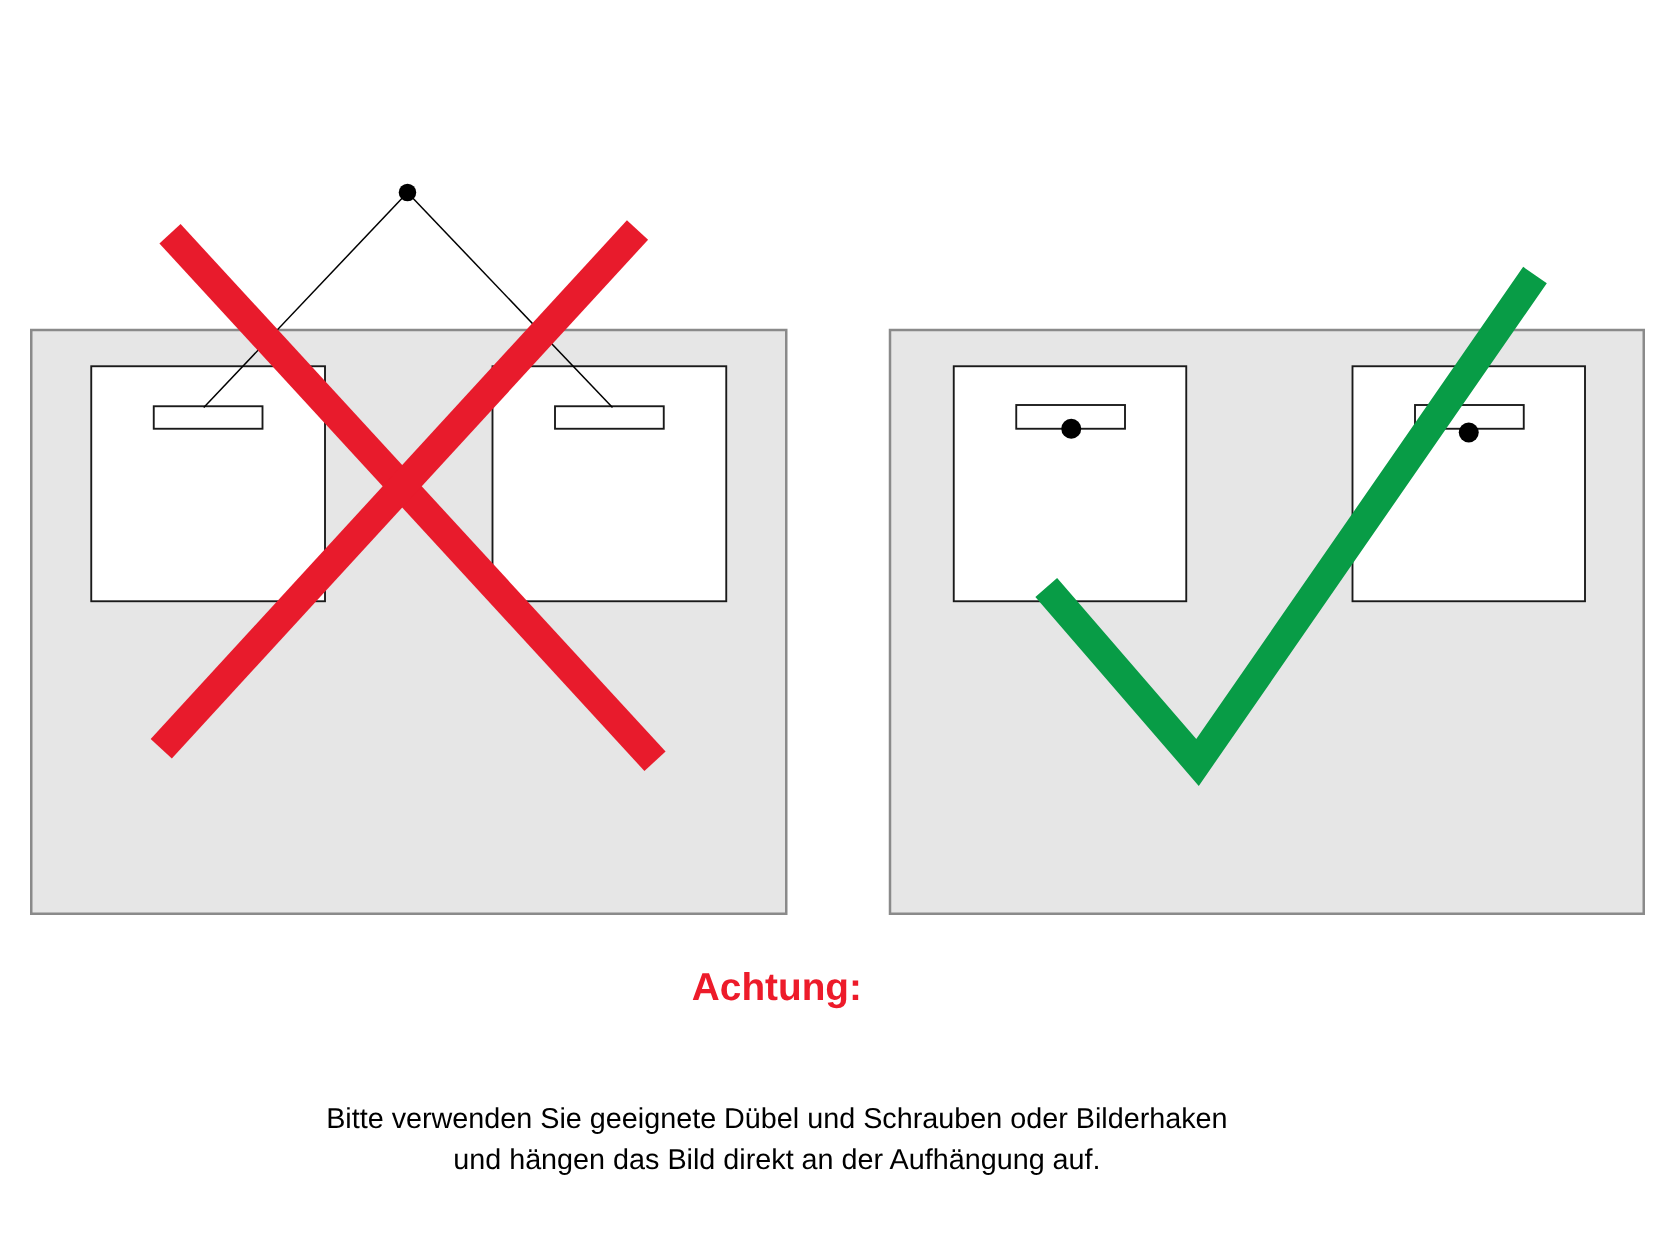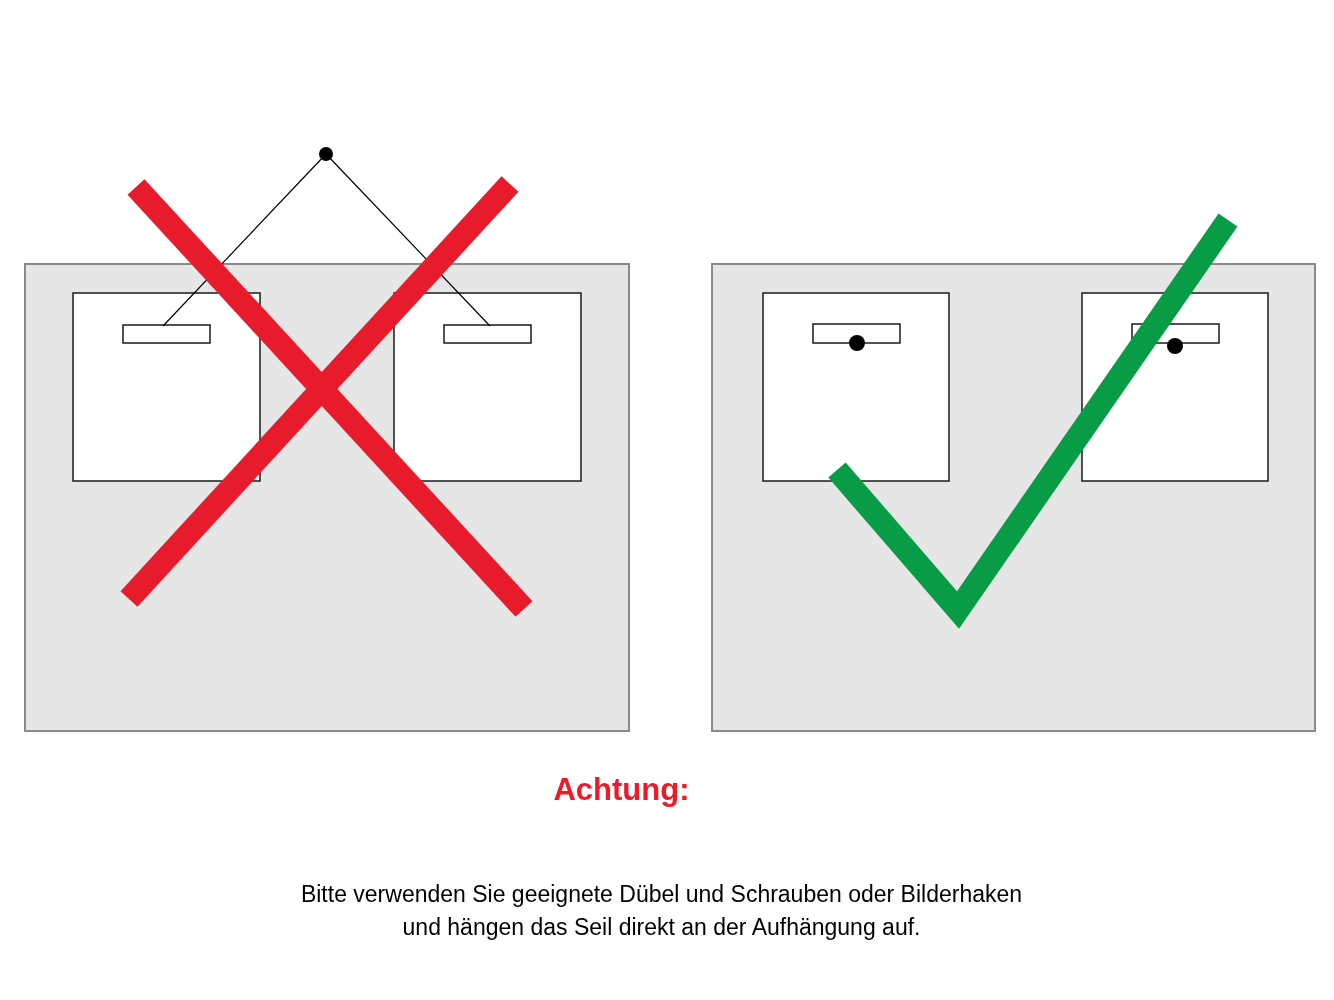--- a/index.html
+++ b/index.html
@@ -33,21 +33,20 @@
     font-weight: bold;
   }
   .caption.warning {
     top: 824px;
     font-size: 23px;
   }
   .caption.instructions {
     top: 878px;
     font-size: 23px;
     line-height: 33px;
-    padding-left: 40px;
   }
   .emphasis {
     font-weight: bold;
   }
 </style>
 </head>
 <body>
 
 <div class="page">
 
@@ -85,16 +84,16 @@
 
       <polyline points="837,470 958,610 1228,220" fill="none" stroke-width="23" stroke-linecap="butt" stroke-linejoin="miter" stroke="#089c46"></polyline>
     </g>
   </svg>
 
   <div class="caption heading" style="color:#ed1b2a;">Achtung:</div>
 
 
   <div class="caption instructions">
     <div>Bitte verwenden Sie geeignete Dübel und Schrauben oder Bilderhaken</div>
-    <div>und hängen das Seil direkt an der Aufhängung auf.</div>
+    <div>und hängen das Bild direkt an der Aufhängung auf.</div>
   </div>
 
 </div>
 
 </body></html>

